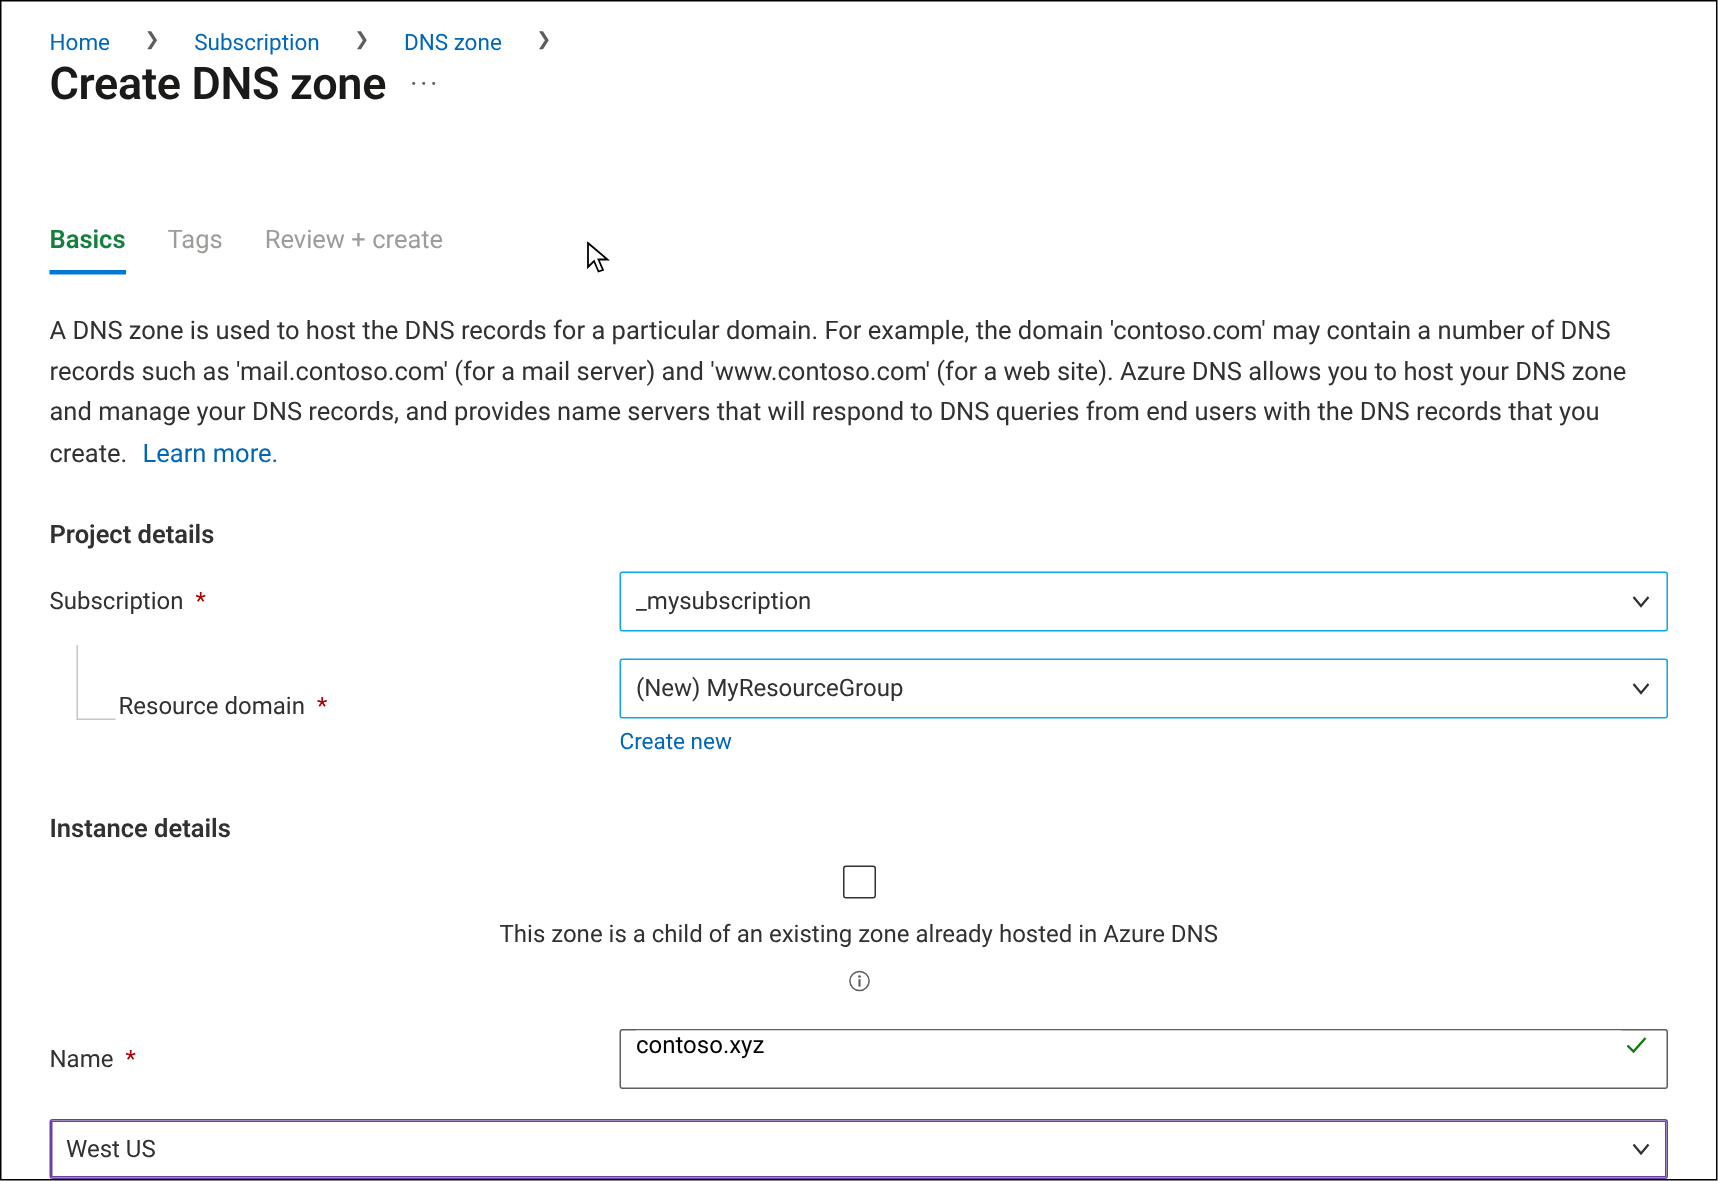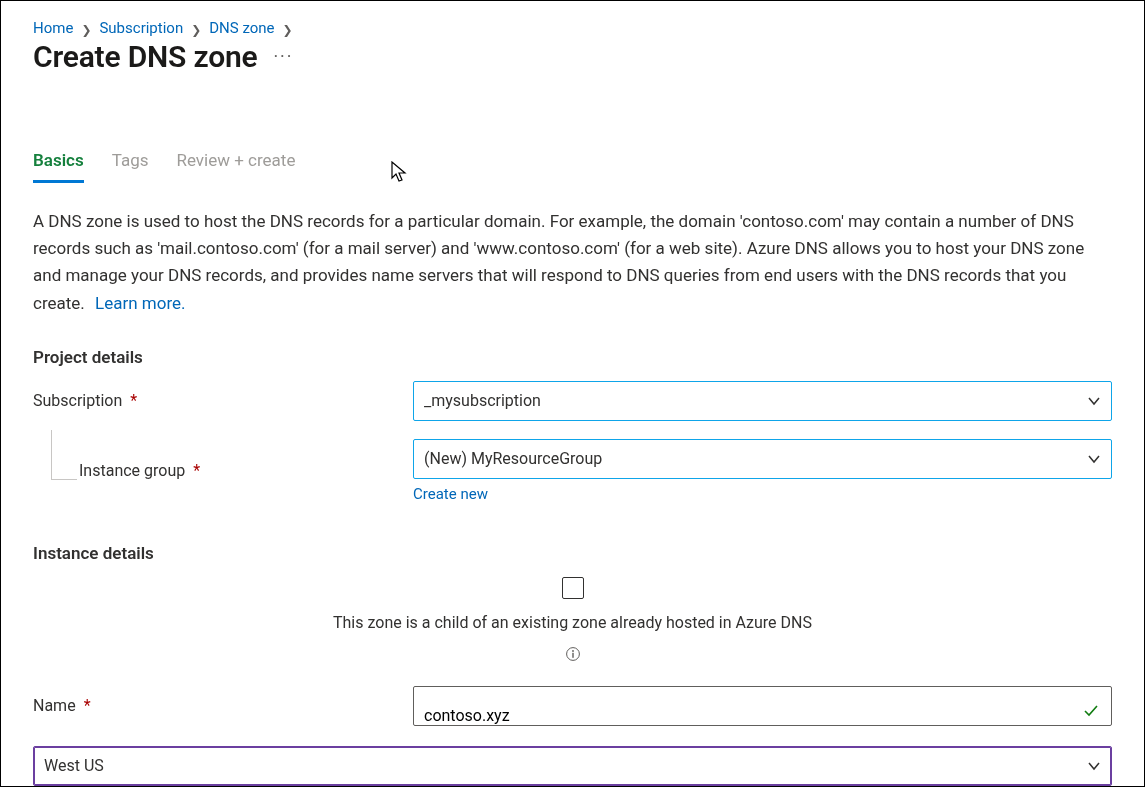--- a/index.html
+++ b/index.html
@@ -9,21 +9,21 @@
     font-size: 14px;
     color: #323130;
     background: #fff;
     border: 1px solid #000;
     padding: 18px 32px 20px 32px;
     position: relative;
   }
   a { color: #0067b8; text-decoration: none; cursor: pointer; }
 
   
-  .breadcrumb { display: flex; align-items: flex-end; gap: 8px; font-size: 15px; }
+  .breadcrumb { display: flex; align-items: flex-start; gap: 23px; font-size: 15px; }
   .breadcrumb .sep { color: #605e5c; font-size: 12px; }
   .breadcrumb .crumb { color: #0067b8; }
 
   
   .title-row { display: flex; align-items: center; gap: 16px; margin-top: 2px; }
   .page-title { font-size: 30px; font-weight: 600; color: #1b1a19; letter-spacing: -0.2px; }
   .ellipsis { color: #605e5c; font-size: 18px; letter-spacing: 2px; cursor: pointer; }
 
   
   .cursor-ptr { position: absolute; left: 390px; top: 160px; pointer-events: none; }
@@ -64,21 +64,21 @@
     width: 100%; height: 40px; border: 1px solid #0ea5e9; border-radius: 2px;
     background: #fff; display: flex; align-items: center; justify-content: space-between;
     padding: 0 10px; font-size: 16px; cursor: pointer;
   }
   .select.focused { border-color: #6b3fa0; box-shadow: 0 0 0 1px #6b3fa0 inset; }
   .chev { width: 14px; height: 14px; }
   .chev svg { display:block; }
 
   .textinput {
     width:100%; height:40px; border:1px solid #605e5c; border-radius:2px; background:#fff;
-    display:flex; align-items:flex-end; padding:0 10px; font-size:16px;
+    display:flex; align-items:flex-start; padding:0 10px; font-size:16px;
   }
   .textinput .val { flex:1; outline:none; border:none; font-size:16px; font-family:inherit; }
   .check-ok { color:#107c10; }
 
   .linklet { font-size:15px; display:inline-block; margin-top:6px; }
 
   
   .check-row { display:flex; align-items:center; gap:14px; font-size:16px; margin-top:4px; margin-bottom:24px;flex-direction:column; }
   .chkbox { width:22px; height:22px; border:1px solid #323130; border-radius:2px; background:#fff; cursor:pointer; }
 
@@ -135,21 +135,21 @@
             <path d="M2 4 L7 10 L12 4" fill="none" stroke="#323130" stroke-width="1.5"></path>
           </svg>
       </span>
     </div>
   </div>
 </div>
 
 <div class="sub-row">
   <div class="sub-bracket"></div>
   <div class="sub-label">
-    <span>Instance group</span>
+    <span>Resource domain</span>
     <span class="req">*</span>
   </div>
   <div class="form-ctrl-col">
     <div class="select">
       <span>(New) MyResourceGroup</span>
       <span class="chev">
         <svg width="14" height="14" viewBox="0 0 14 14">
             <path d="M2 4 L7 10 L12 4" fill="none" stroke="#323130" stroke-width="1.5"></path>
           </svg>
       </span>

